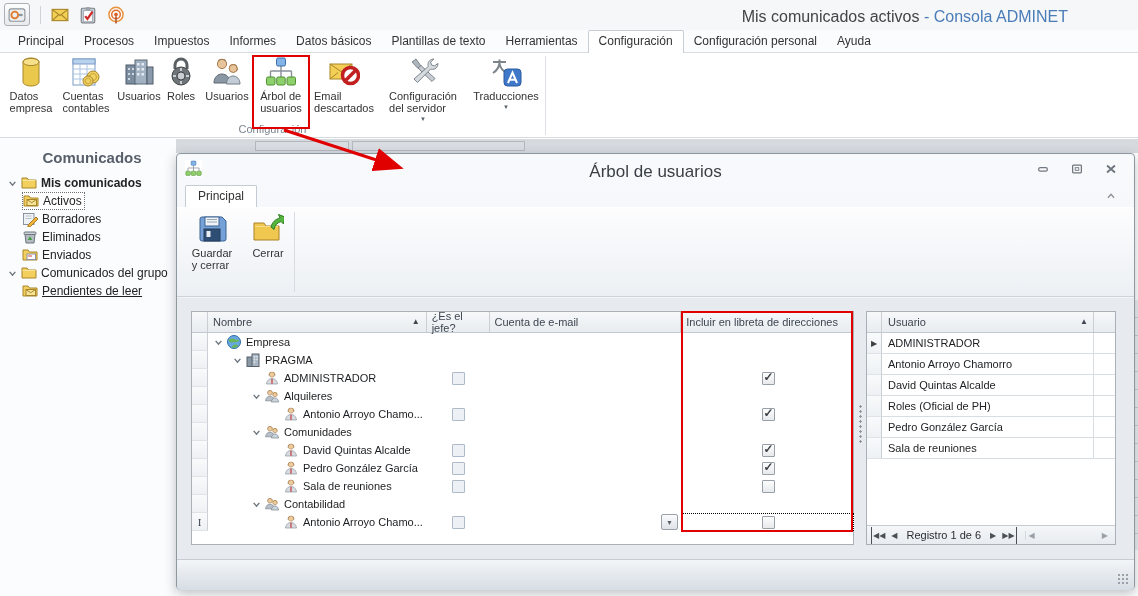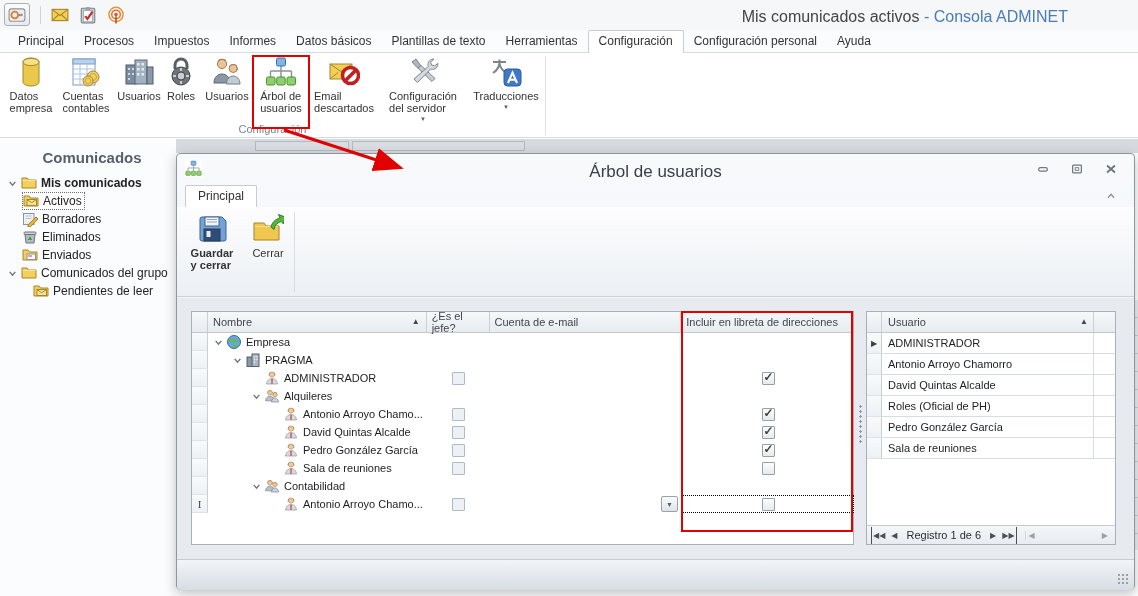--- a/index.html
+++ b/index.html
@@ -426,21 +426,21 @@
           <span class="sel-wrap">
             <span class="icon node">
               <svg viewBox="0 0 16 16">
                 <path d="M1 3h5l1.5 2H15v8H1z" fill="#f3cf5d" stroke="#a8862a"></path>
                 <path d="M1.5 5.5h13" stroke="#f8e49a" fill="none"></path>
               </svg>
             </span>
             <span>Comunicados del grupo</span>
           </span>
         </div>
-        <div class="s-row" style="padding-left: 33px;">
+        <div class="s-row" style="padding-left: 22px; text-decoration: underline;">
           <span class="sel-wrap">
             <span class="icon node">
               <svg viewBox="0 0 16 16">
                 <path d="M1 3h5l1.5 2H15v8H1z" fill="#f3cf5d" stroke="#a8862a"></path>
                 <rect x="4" y="6.5" width="9.5" height="6" fill="#f7e496" stroke="#a8862a"></rect>
                 <path d="M4 6.5l4.7 3.2 4.8-3.2" fill="none" stroke="#a8862a"></path>
               </svg>
             </span>
             <span>Pendientes de leer</span>
           </span>
@@ -488,21 +488,21 @@
     <div class="dlg-tabrow">
       <div class="dlg-tab">Principal</div>
       <span class="collapse-btn icon">
           <svg viewBox="0 0 16 16">
             <path d="M4.5 10L8 6l3.5 4" fill="none" stroke="#8a9199" stroke-width="1.5"></path>
           </svg>
         </span>
     </div>
     <div class="dlg-ribbon" id="dlg-ribbon">
       <div class="dlg-rb-sep"></div>
-    <div class="rbtn" style="left: 8px; font-weight: bold;">
+    <div class="rbtn" style="left: 8px;">
           <span class="icon">
             <svg viewBox="0 0 32 32">
               <path d="M4 6a2 2 0 0 1 2-2h20l4 4v18a2 2 0 0 1-2 2H6a2 2 0 0 1-2-2z" fill="#76a0d8" stroke="#3a6292"></path>
               <rect x="9" y="4" width="14" height="9" fill="#f2f5f8" stroke="#3a6292"></rect>
               <path d="M11 6.5h10M11 9h10" stroke="#9aa6b2" fill="none"></path>
               <rect x="8" y="16" width="16" height="12" fill="#2f4e74" stroke="#243c5a"></rect>
               <rect x="10.5" y="18" width="4" height="6" fill="#e9eef3"></rect>
             </svg>
           </span>
           <div class="lbl">
@@ -644,20 +644,44 @@
               </span>
               <span>Antonio Arroyo Chamo...</span>
             </div>
             <div class="tg-c2">
               <span class="cb disabled"></span>
             </div>
             <div class="tg-c3"></div>
             <div class="tg-c4">
               <span class="cb checked"></span>
             </div>
+          </div>
+          <div class="tg-row">
+            <div class="tg-c0"></div>
+            <div class="tg-c1" style="padding-left: 42px;">
+              <span class="icon chev">
+                <svg viewBox="0 0 16 16">
+                  <path d="M4.5 6l3.5 4 3.5-4" fill="none" stroke="#6a737c" stroke-width="1.7"></path>
+                </svg>
+              </span>
+              <span class="icon node-icon">
+                <svg viewBox="0 0 16 16">
+                  <path d="M3.8 3.6C4.2 2 7.8 2 8.2 3.6l.3 1.6H3.5z" fill="#8a5a2a"></path>
+                  <circle cx="6" cy="4.8" r="2.3" fill="#eccb9f" stroke="#a87c4f" stroke-width=".6"></circle>
+                  <path d="M1.5 12.8c.4-3.4 2.5-4.6 4.5-4.6s4.1 1.2 4.5 4.6z" fill="#b8c1ca" stroke="#7d858d" stroke-width=".7"></path>
+                  <path d="M8.9 5.4c.4-1.6 3.8-1.6 4.2 0l.5 2.2-1.1-.8-1.5.8-1.5-.8-1.1.8z" fill="#c8901f"></path>
+                  <circle cx="11" cy="6.6" r="2.1" fill="#eccb9f" stroke="#a87c4f" stroke-width=".6"></circle>
+                  <path d="M7.4 14c.4-3 2-4.1 3.6-4.1s3.2 1.1 3.6 4.1z" fill="#cdd5dc" stroke="#7d858d" stroke-width=".7"></path>
+                </svg>
+              </span>
+              <span>Comunidades</span>
+            </div>
+            <div class="tg-c2"></div>
+            <div class="tg-c3"></div>
+            <div class="tg-c4"></div>
           </div>
           <div class="tg-row">
             <div class="tg-c0"></div>
             <div class="tg-c1" style="padding-left: 61px;">
               <span class="spacer"></span>
               <span class="icon node-icon">
                 <svg viewBox="0 0 16 16">
                   <path d="M5 3.6c.4-2.2 5.6-2.2 6 0l.4 2H4.6z" fill="#9a6b3f"></path>
                   <circle cx="8" cy="4.6" r="2.6" fill="#eccb9f" stroke="#b08a5a" stroke-width=".6"></circle>
                   <path d="M2.5 14c.5-4 3-5.4 5.5-5.4s5 1.4 5.5 5.4z" fill="#d7dce0" stroke="#8e959d" stroke-width=".7"></path>

